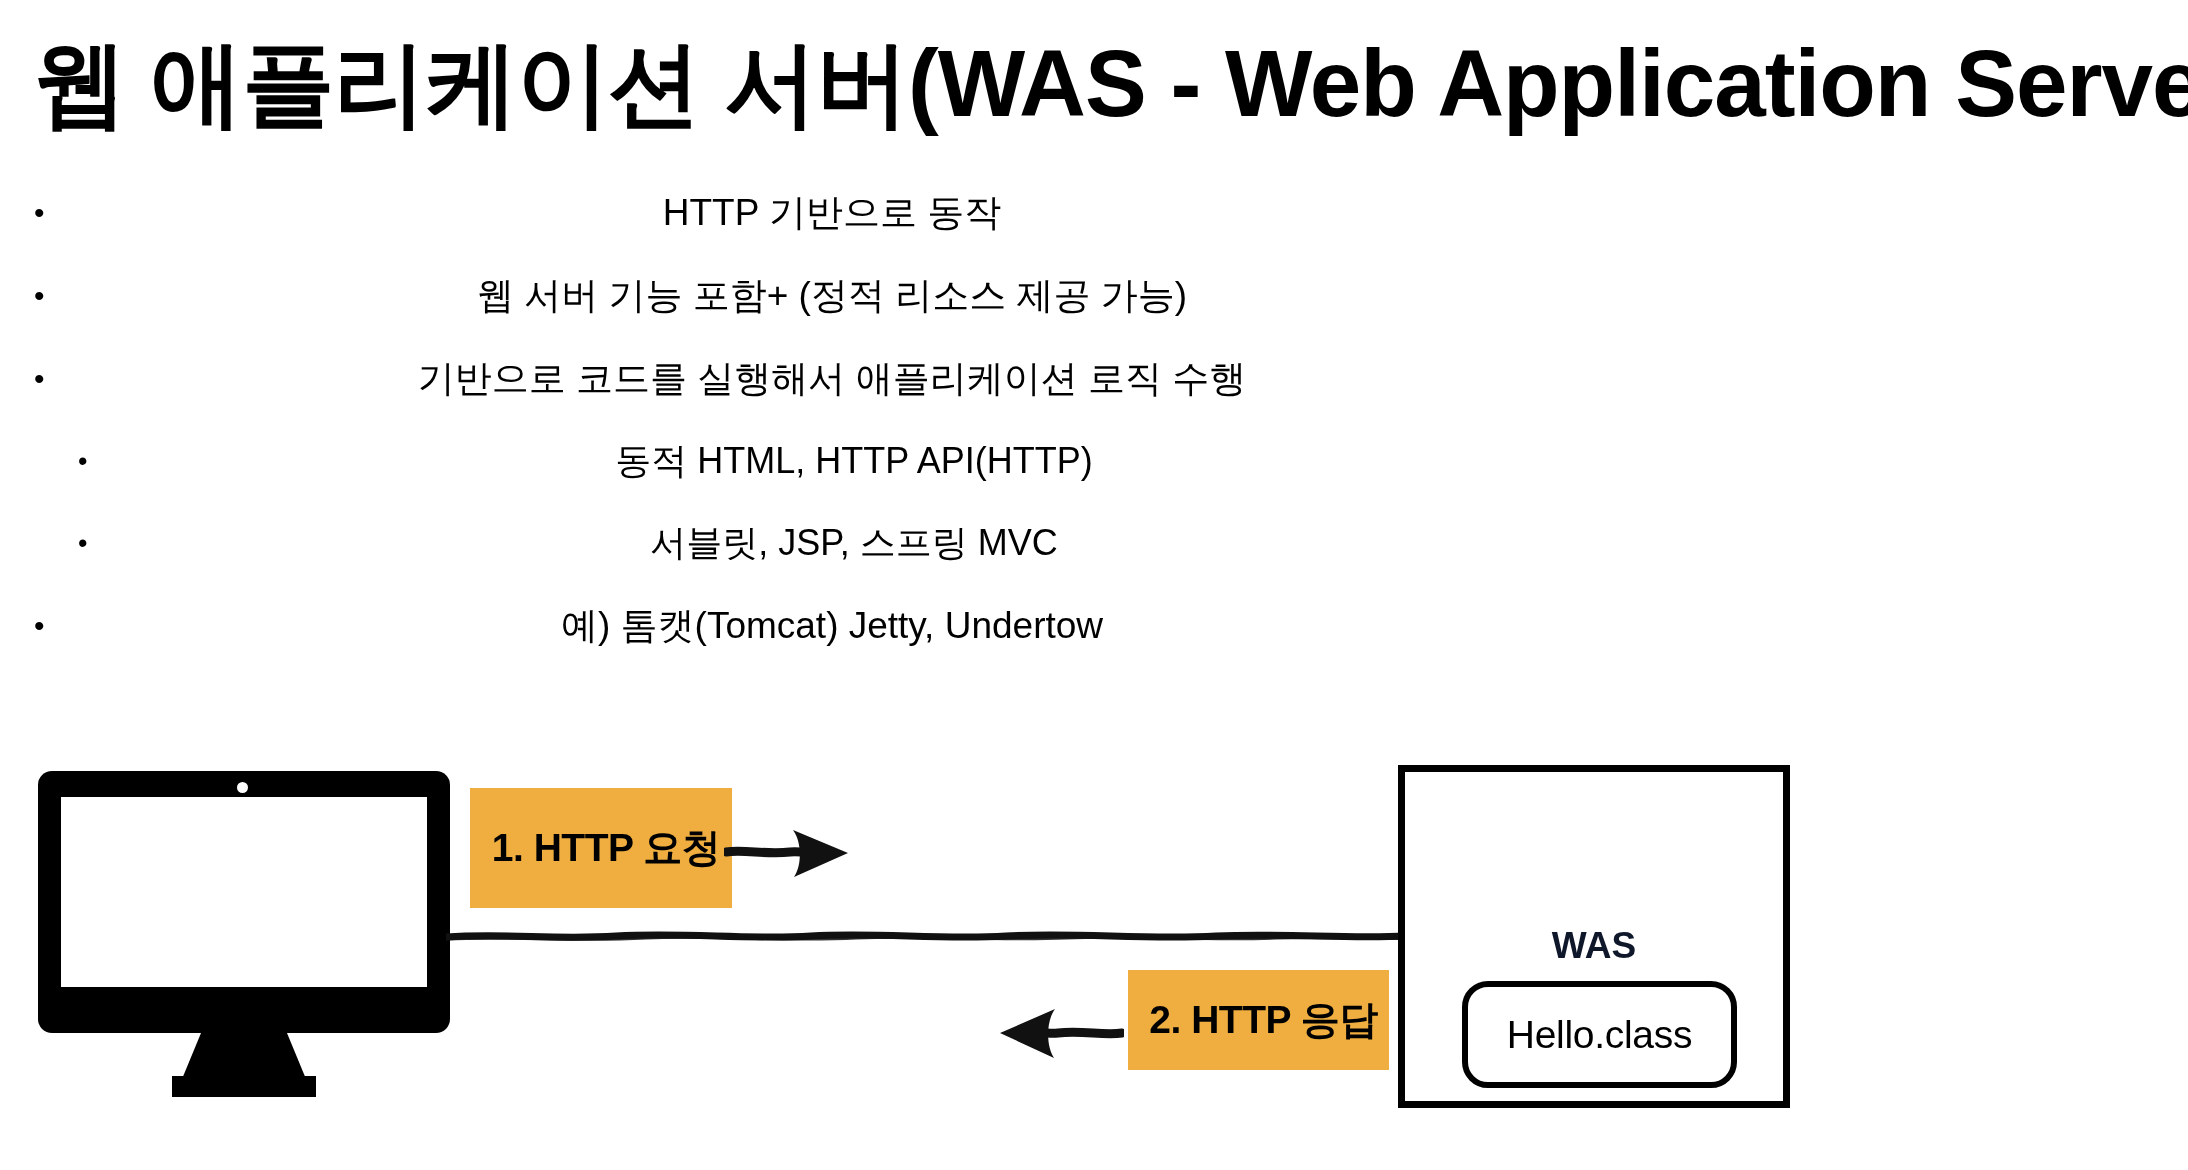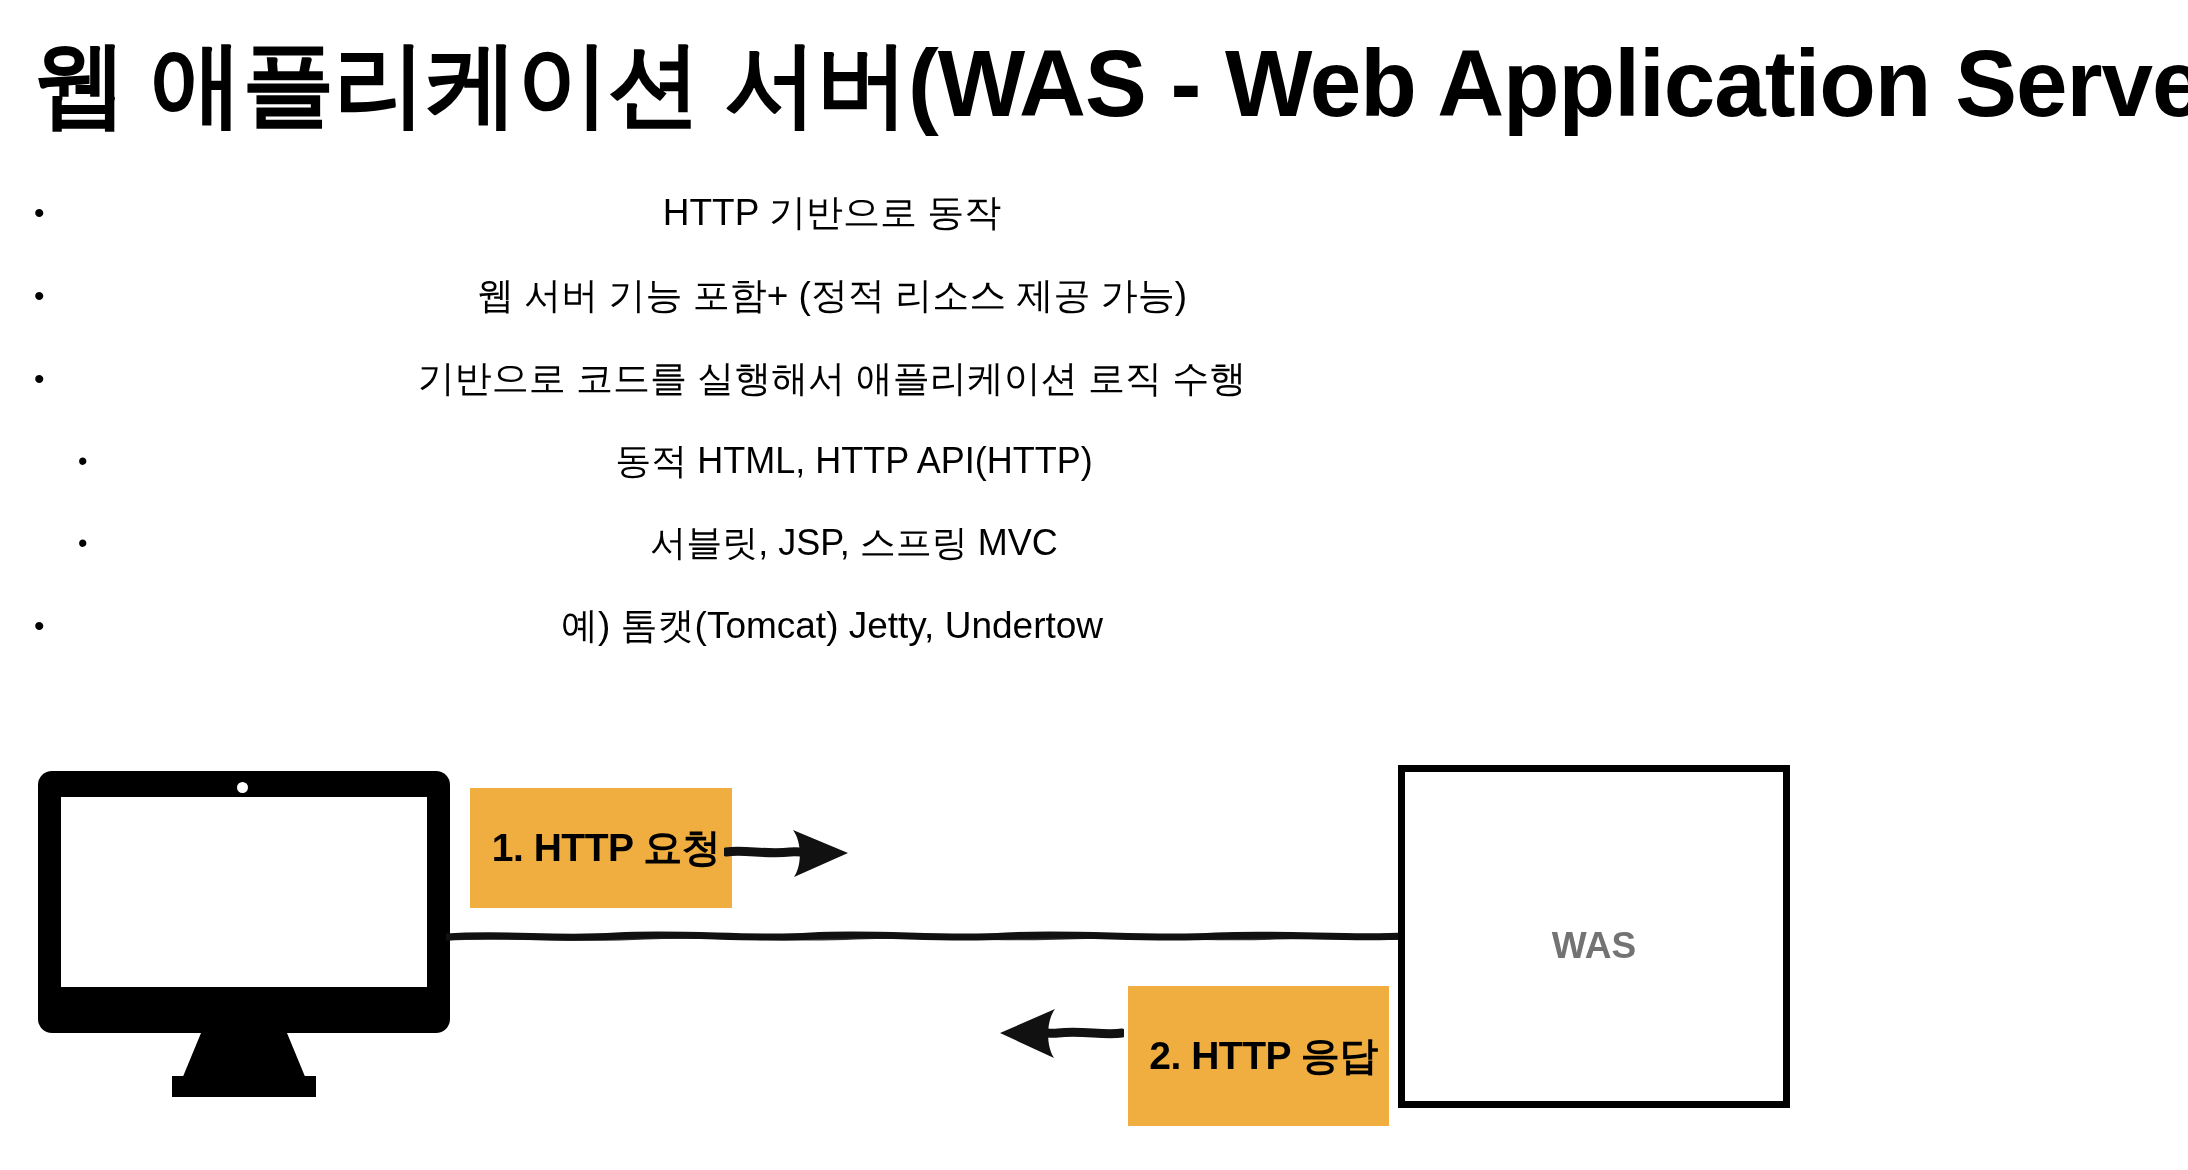--- a/index.html
+++ b/index.html
@@ -164,22 +164,21 @@
   #step-1-label {
     left: 470px;
     top: 788px;
     width: 252px;
     height: 120px;
   }
   #step-2-label {
     left: 1128px;
     top: 970px;
     width: 251px;
-    height: 140px;
-    margin-top: 16px;
+    height: 100px;
   }
 
   
   #arrow-request {
     position: absolute;
     left: 724px;
     top: 822px;
     width: 130px;
     height: 62px;
   }
@@ -203,21 +202,21 @@
     box-sizing: border-box;
   }
   #was-label {
     position: absolute;
     left: 0;
     top: 153px;
     width: 100%;
     text-align: center;
     font-size: 37px;
     font-weight: 700;
-    color: #737373;
+    color: #0f172a;
   }
   #hello-class-box {
     position: absolute;
     left: 57px;
     top: 209px;
     width: 275px;
     height: 107px;
     border: 6px solid #000000;
     border-radius: 26px;
     background: #ffffff;
@@ -298,16 +297,19 @@
 
     <svg id="arrow-response" viewBox="0 0 128 62">
       <path d="M126,31 C108,34 86,28 62,31 C54,32 48,30 42,31" stroke="#111111" stroke-width="9" fill="none" stroke-linecap="round"></path>
       <path d="M59,7 L4,31 L58,56 C50,44 50,19 59,7 Z" fill="#111111"></path>
     </svg>
 
     <div id="step-2-label" class="step-label">2. HTTP 응답</div>
 
     <div id="was-box">
       <div id="was-label">WAS</div>
+      <div id="hello-class-box">
+        <span id="hello-class-text">Hello.class</span>
+      </div>
     </div>
 
   </div>
 </div>
 
 </body></html>

